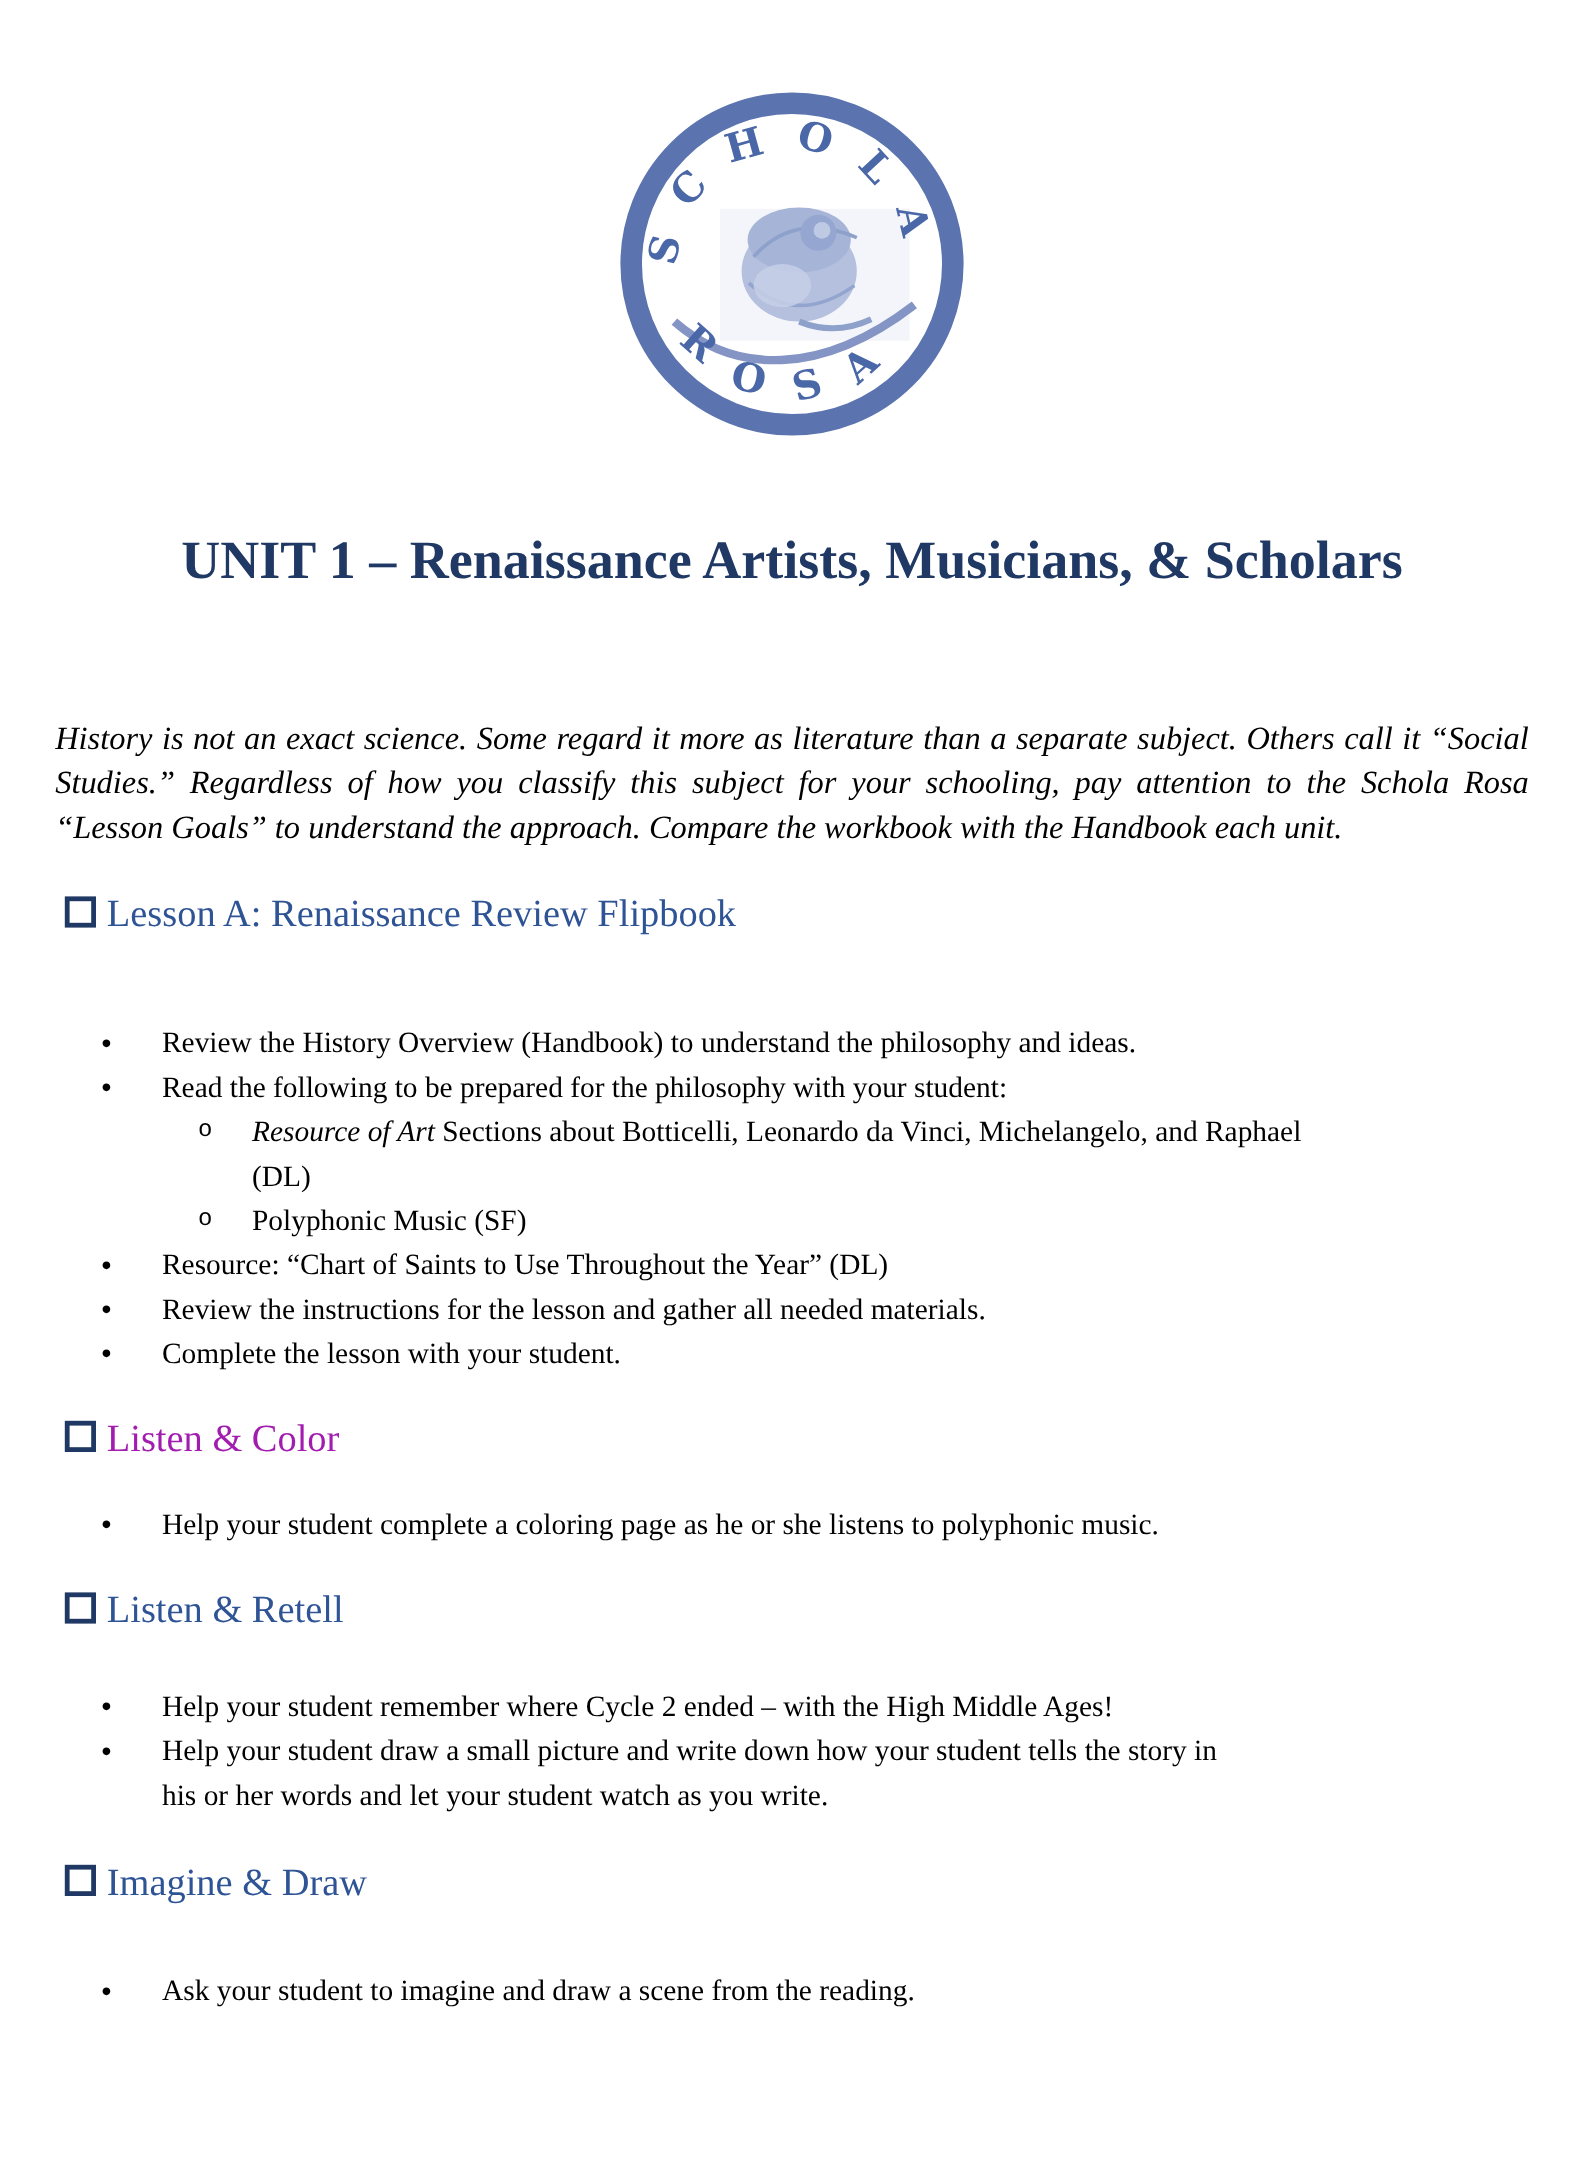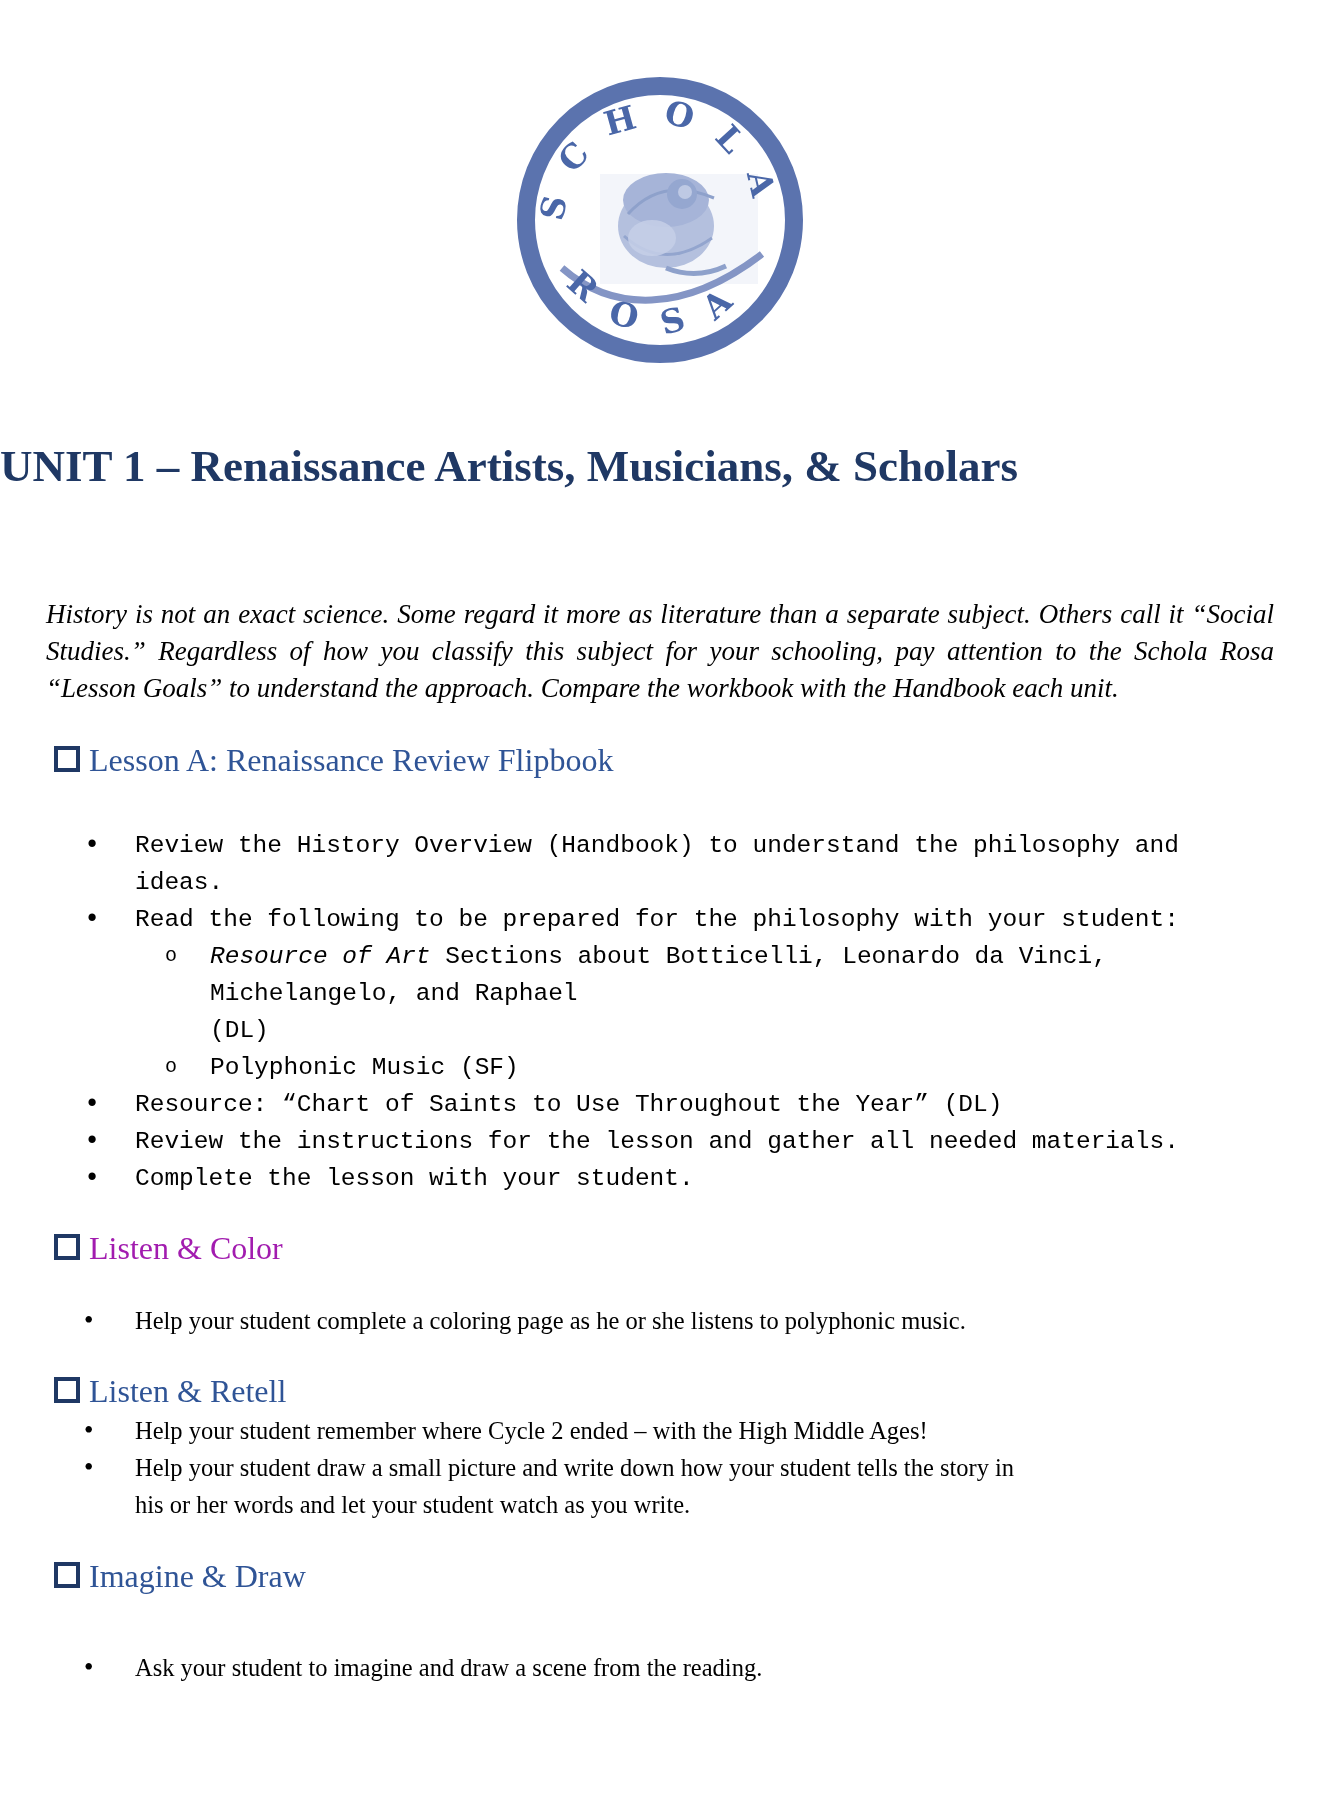--- a/index.html
+++ b/index.html
@@ -22,20 +22,21 @@
     fill: #4A67A8;
   }
 
   
   h1.doc-title {
     margin: 0;
     padding-top: 76px;
     font-size: 45px;
     line-height: 45px;
     font-weight: bold;
+    text-align: center;
     color: #1F3864;
   }
 
   
   p.intro {
     margin: 107px 0 0 0;
     font-size: 27px;
     line-height: 37px;
     font-style: italic;
     text-align: justify;
@@ -66,23 +67,23 @@
   }
 
   
   ul.blist {
     list-style: none;
     margin: 0;
     padding: 0;
     font-size: 24.5px;
     line-height: 37px;
   }
-  ul.u1 { margin-top: 46px; font-family: Liberation Mono, monospace; }
+  ul.u1 { margin-top: 69px; }
   ul.u2 { margin-top: 33px; }
-  ul.u3 { }
+  ul.u3 { margin-top: 42px; }
   ul.u4 { margin-top: 52px; }
   ul.blist li { position: relative; margin: 0; }
   li.l1 { padding-left: 89px; }
   li.l1::before {
     content: "\2022";
     position: absolute;
     left: 38px;
     top: 0;
     font-size: 27px;
   }

